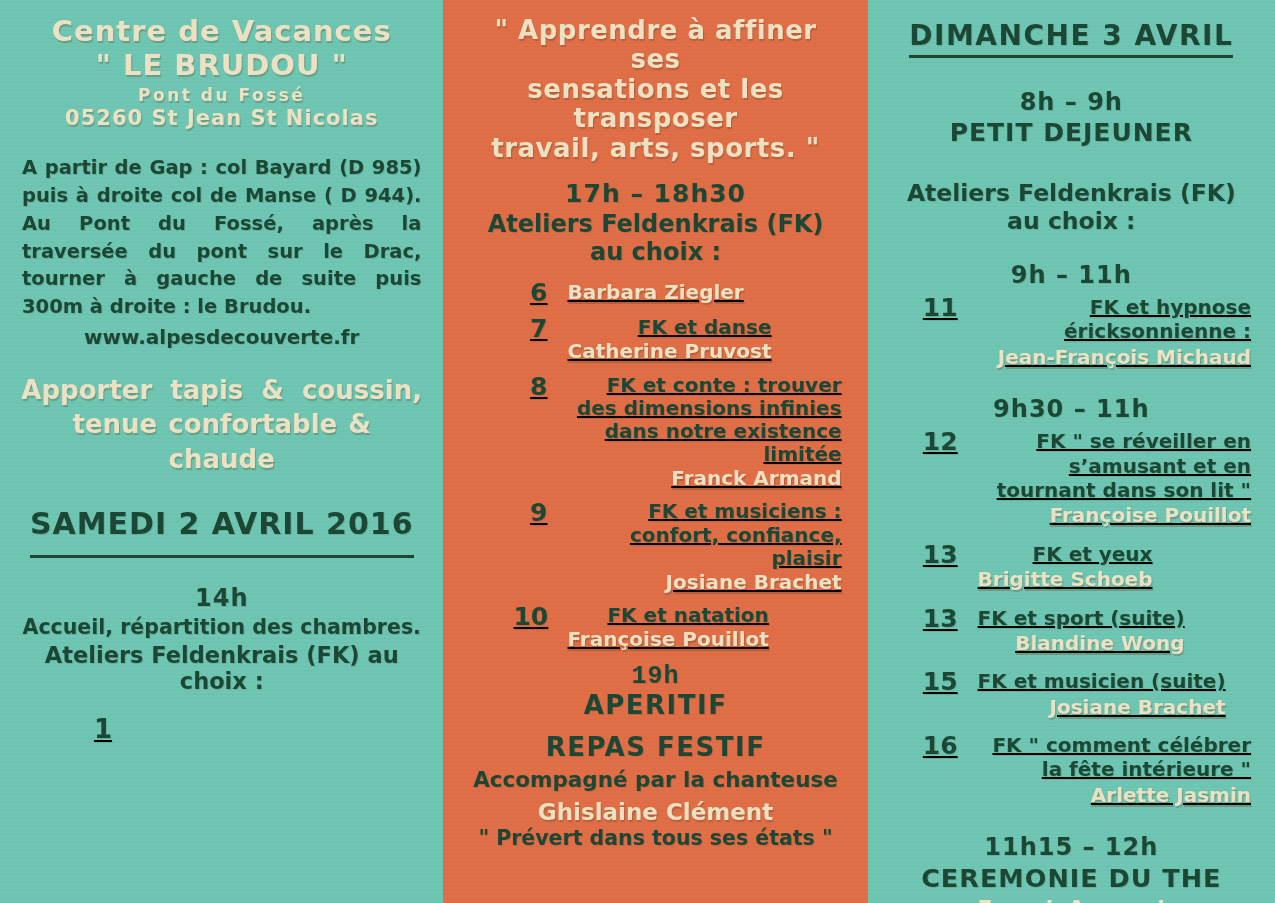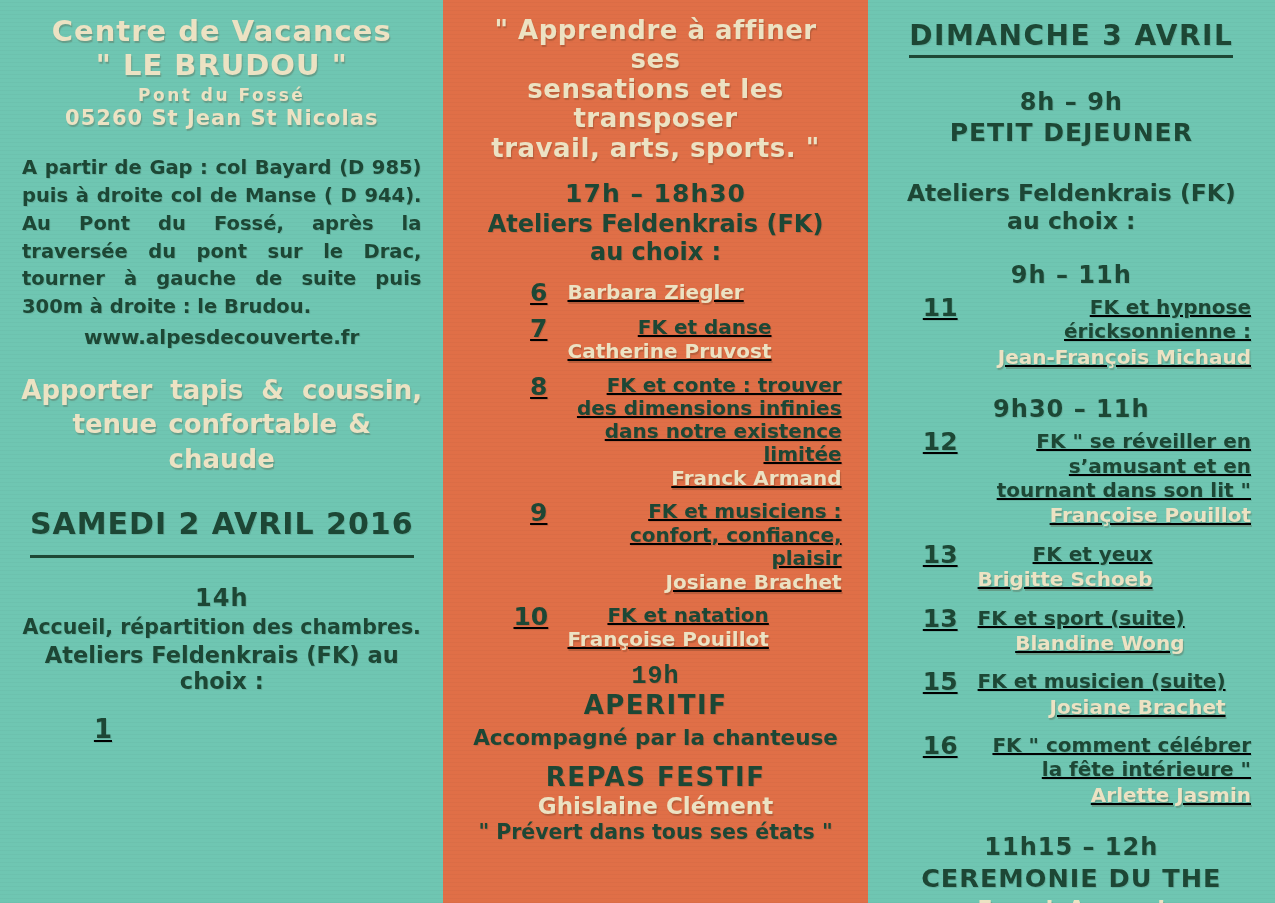--- a/index.html
+++ b/index.html
@@ -56,21 +56,21 @@
   .m-time { font-size: 25px; margin-top: 16px; letter-spacing: 1px; }
   .m-choice { font-size: 24px; margin-top: 2px; }
   .col-mid .ws-list { margin-top: 14px; }
   .col-mid .ws { padding-left: 44px; margin-bottom: 10px; }
   .col-mid .ws-body { font-size: 20px; line-height: 1.16; }
   .col-mid .ws-num { font-size: 25px; }
   .apero-time { font-size: 25px; margin-top: 8px; letter-spacing: 1px; font-family: Liberation Mono, monospace; }
   .apero { font-size: 26px; letter-spacing: 1.5px; line-height: 1.15; }
   .repas { font-size: 26px; letter-spacing: 1.5px; margin-top: 12px; }
   .accomp { font-size: 21.5px; margin-top: 5px; }
-  .singer { font-size: 23px; margin-top: 1px; }
+  .singer { font-size: 23px; margin-top: 7px; }
   .show { font-size: 20.5px; margin-top: 1px; }
 
   
   .day-heading2 {
     display: inline-block; font-size: 28px; letter-spacing: 1.5px; margin: 6px 0 0 0;
     border-bottom: 3px solid currentColor; padding-bottom: 3px;
   }
   .r-time1 { margin-top: 30px; }
   .r-label { font-size: 25px; letter-spacing: 1px; margin-top: 2px; }
   .r-choice { font-size: 23.5px; margin-top: 32px; }
@@ -164,22 +164,22 @@
         <div class="ws-body">
           <div class="green">FK et natation</div>
           <div class="ws-leader"><span class="cream">Françoise Pouillot</span></div>
         </div>
       </div>
     </div>
 
     <div class="green apero-time">19h</div>
     <div class="green apero">APERITIF</div>
 
+    <div class="green repas">REPAS FESTIF</div>
     <div class="green accomp">Accompagné par la chanteuse</div>
-    <div class="green repas">REPAS FESTIF</div>
     <div class="cream singer">Ghislaine Clément</div>
     <div class="green show">" Prévert dans tous ses états "</div>
 
   </section>
 
   <section class="col col-right center">
     <div>
       <h1 class="green day-heading2">DIMANCHE 3 AVRIL</h1>
     </div>
 

